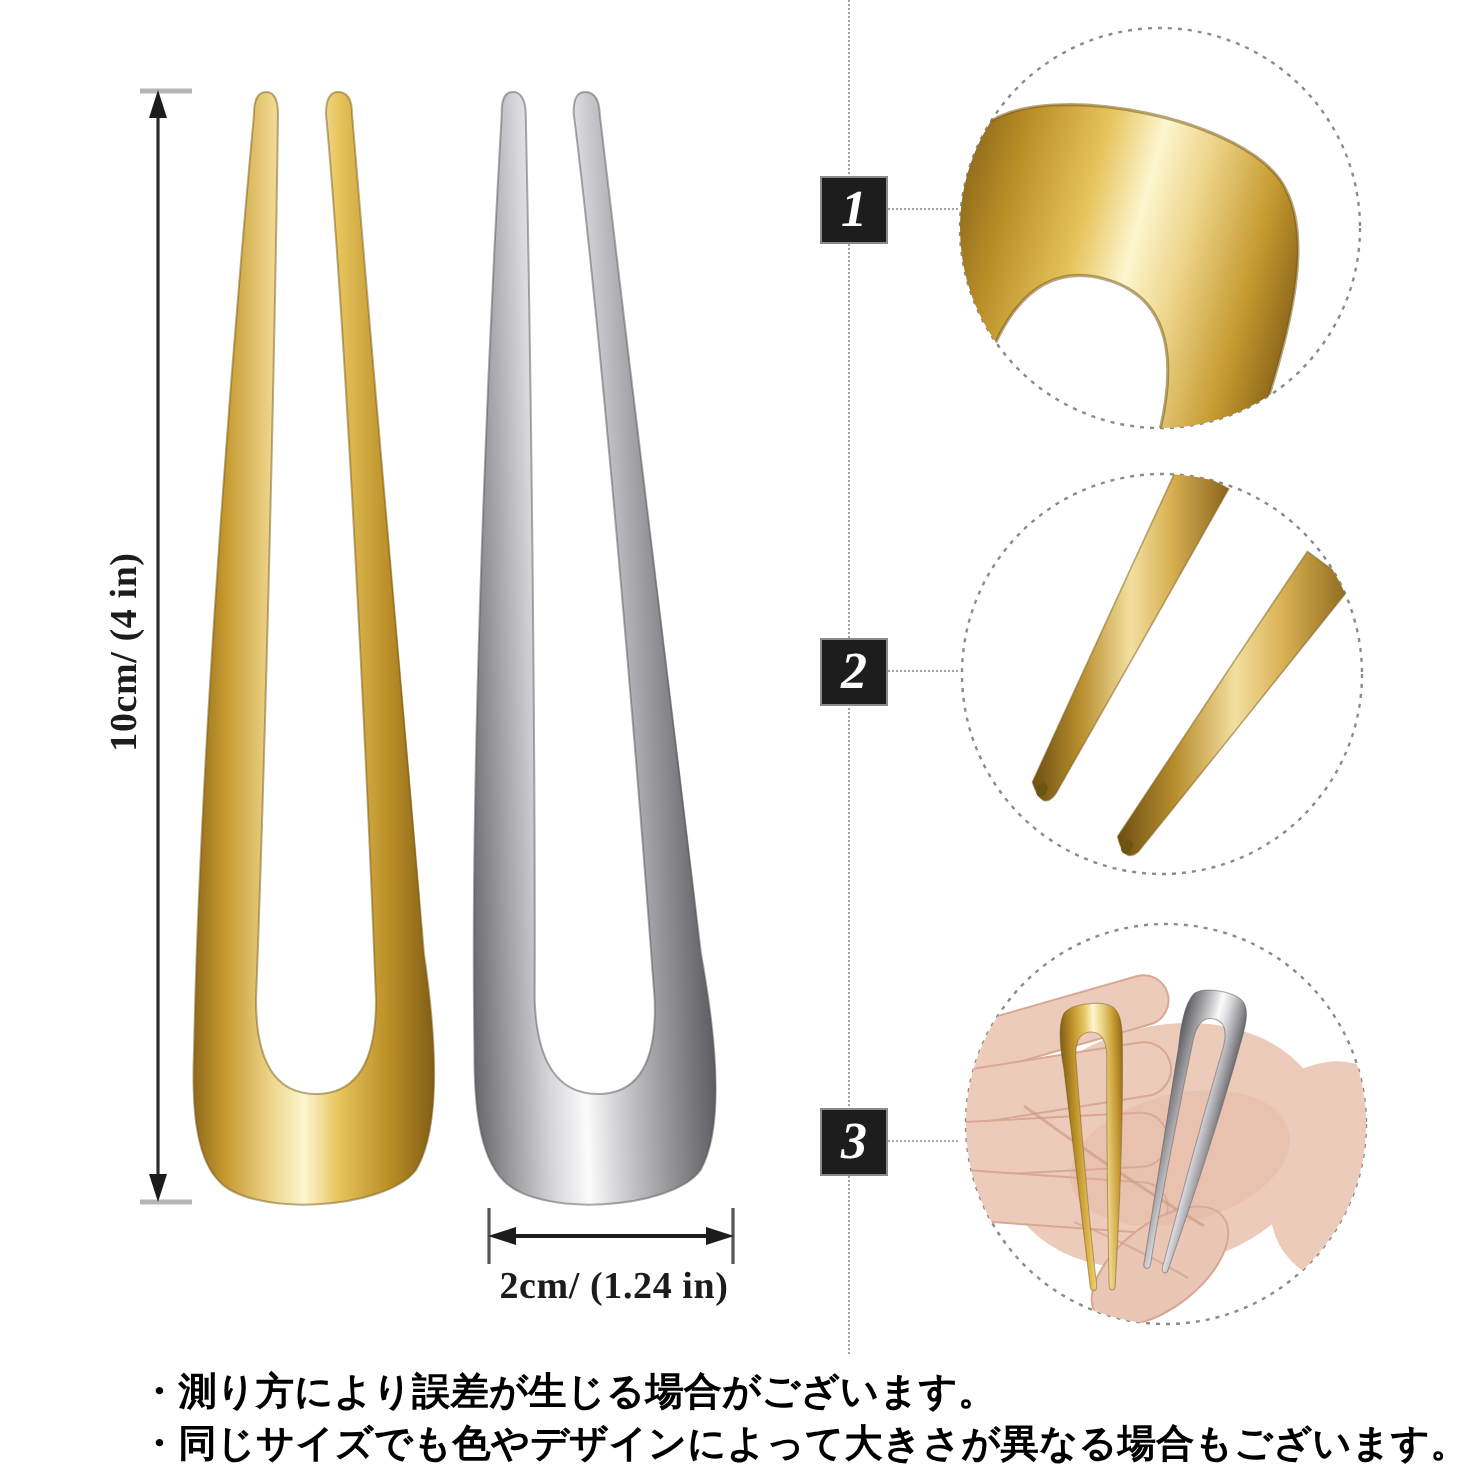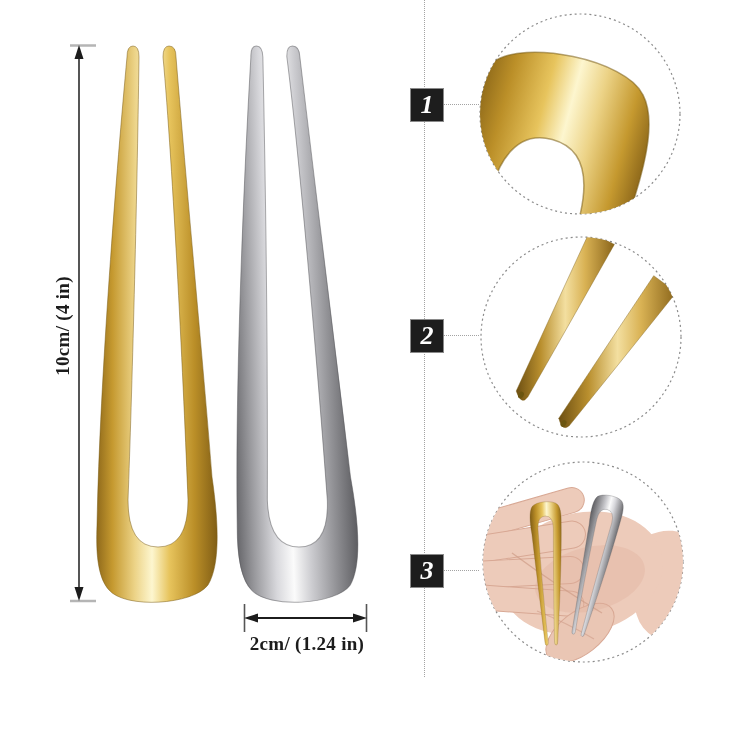--- a/index.html
+++ b/index.html
@@ -161,14 +161,16 @@
       </g>
       <g>
         <use href="#pinPath" transform="translate(84,183.9) rotate(178) scale(0.258)" fill="url(#goldGrad)" stroke="#7a5c16" stroke-opacity="0.5" stroke-width="2"></use>
       </g>
       <g>
         <use href="#pinPath" transform="translate(109.6,178.1) rotate(194) scale(0.258)" fill="url(#silverGrad)" stroke="#58585c" stroke-opacity="0.5" stroke-width="2"></use>
       </g>
     </g>
   </svg>
 
+  <div class="abs note-line note-1">・測り方により誤差が生じる場合がございます。</div>
+  <div class="abs note-line note-2">・同じサイズでも色やデザインによって大きさが異なる場合もございます。</div>
 
 </div>
 
 </body></html>

